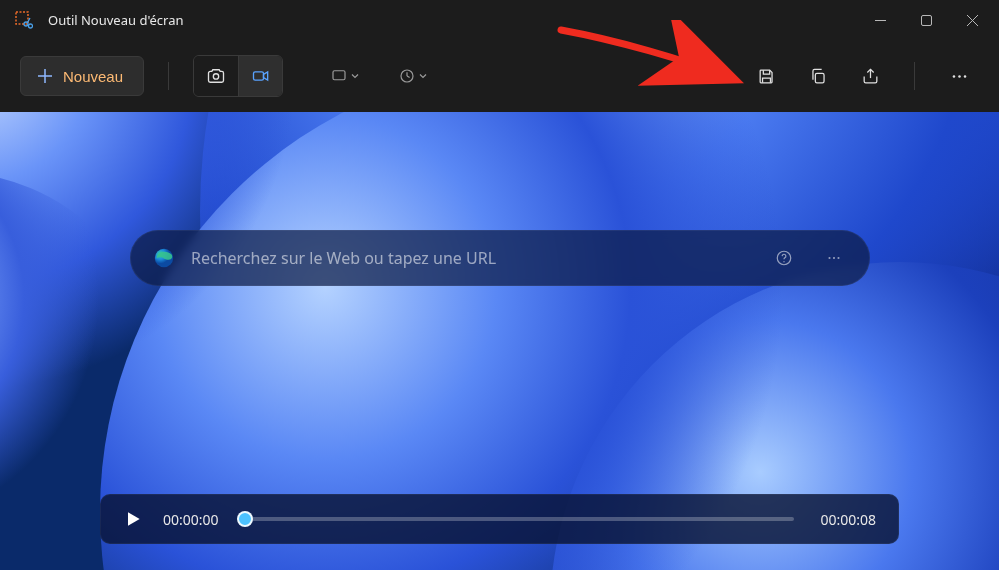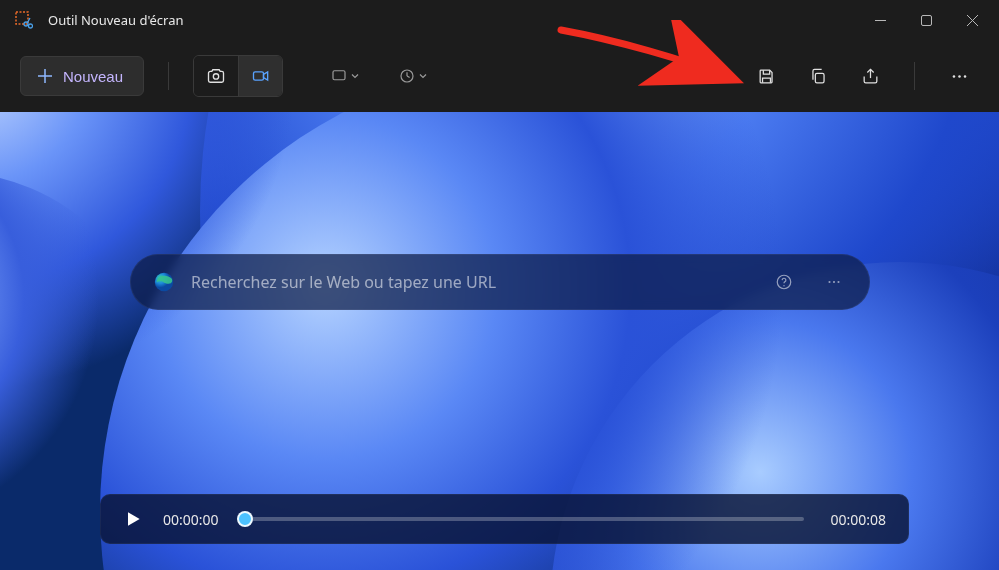--- a/index.html
+++ b/index.html
@@ -35,21 +35,21 @@
     padding: 0 20px;
     gap: 12px;
     background: #1c1c1c;
   }
   .new-btn {
     display: flex; align-items: center; gap: 10px;
     height: 40px; padding: 0 20px 0 16px;
     background: #2d2d2d;
     border: 1px solid #3a3a3a;
     border-radius: 6px;
-    font-size: 15px; color: #c4b5fd; font-weight: 400;
+    font-size: 15px; color: #fdba74; font-weight: 400;
     cursor: pointer;
   }
   .new-btn svg { stroke: #8fb9ff; }
   .divider { width: 1px; height: 28px; background: #3a3a3a; margin: 0 12px; }
 
   .mode-group {
     display: flex;
     border: 1px solid #3a3a3a;
     border-radius: 6px;
     overflow: hidden;
@@ -88,42 +88,42 @@
   .b4 { width: 650px; height: 650px; left: -220px; top: -240px;
         background: radial-gradient(circle at 30% 30%, #c8dcff 0%, #6a94f8 18%, #3058dc 34%, transparent 50%); }
   .b5 { width: 420px; height: 420px; left: -260px; top: 60px;
         background: radial-gradient(circle at 30% 30%, #d6e6ff 0%, #7aa0fa 20%, #385edc 38%, transparent 56%); }
   .b6 { width: 700px; height: 700px; left: 550px; top: 150px;
         background: radial-gradient(circle at 30% 30%, #a8ccff 0%, #4a78ee 22%, #1c40bc 40%, transparent 58%); }
 
   
   .edge-search {
     position: absolute;
-    left: 130px; top: 142px;
+    left: 130px; top: 118px;
     width: 740px; height: 56px;
     background: rgba(12, 28, 70, 0.72);
     border: 1px solid rgba(255,255,255,0.06);
     border-radius: 28px;
     display: flex; align-items: center;
     padding: 0 18px 0 22px;
     gap: 16px;
     backdrop-filter: blur(4px);
   }
   .edge-logo { width: 22px; height: 22px; flex-shrink: 0; }
   .edge-placeholder { flex: 1; font-size: 16px; color: rgba(255,255,255,0.55); }
   .edge-iconbtn {
     width: 34px; height: 34px; border-radius: 50%;
     display: flex; align-items: center; justify-content: center;
     color: rgba(255,255,255,0.55);
   }
 
   
   .playback {
     position: absolute;
-    left: 100px; right: 90px; bottom: 26px;
+    left: 100px; right: 100px; bottom: 26px;
     height: 50px;
     background: rgba(8, 20, 54, 0.82);
     border: 1px solid rgba(255,255,255,0.05);
     border-radius: 10px;
     display: flex; align-items: center;
     padding: 0 22px; gap: 20px;
   }
   .play-btn { color: #fff; display:flex; align-items:center; }
   .time { font-size: 14px; color: #e8e8e8; font-variant-numeric: tabular-nums; }
   .track { flex: 1; position: relative; height: 4px; background: rgba(255,255,255,0.25); border-radius: 2px; margin: 0 6px; }

